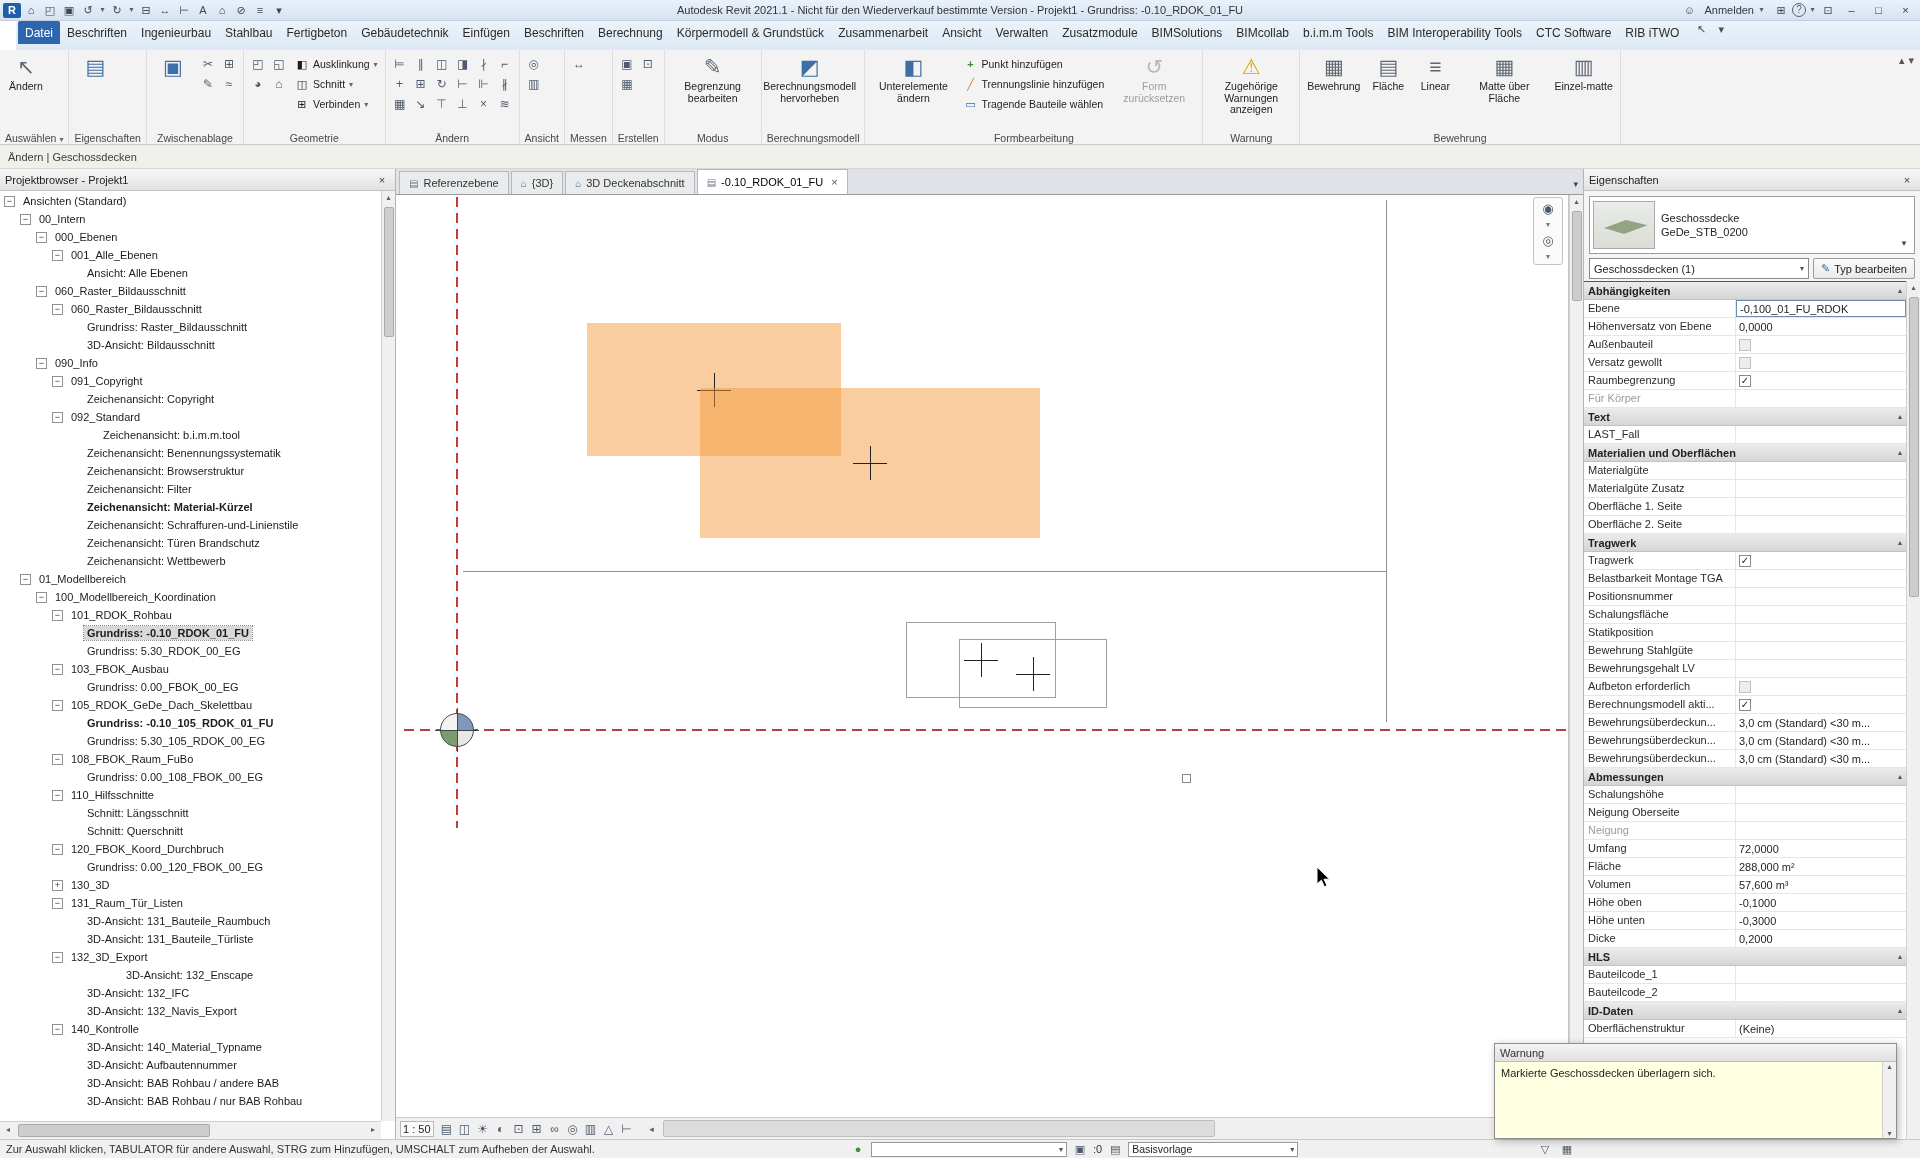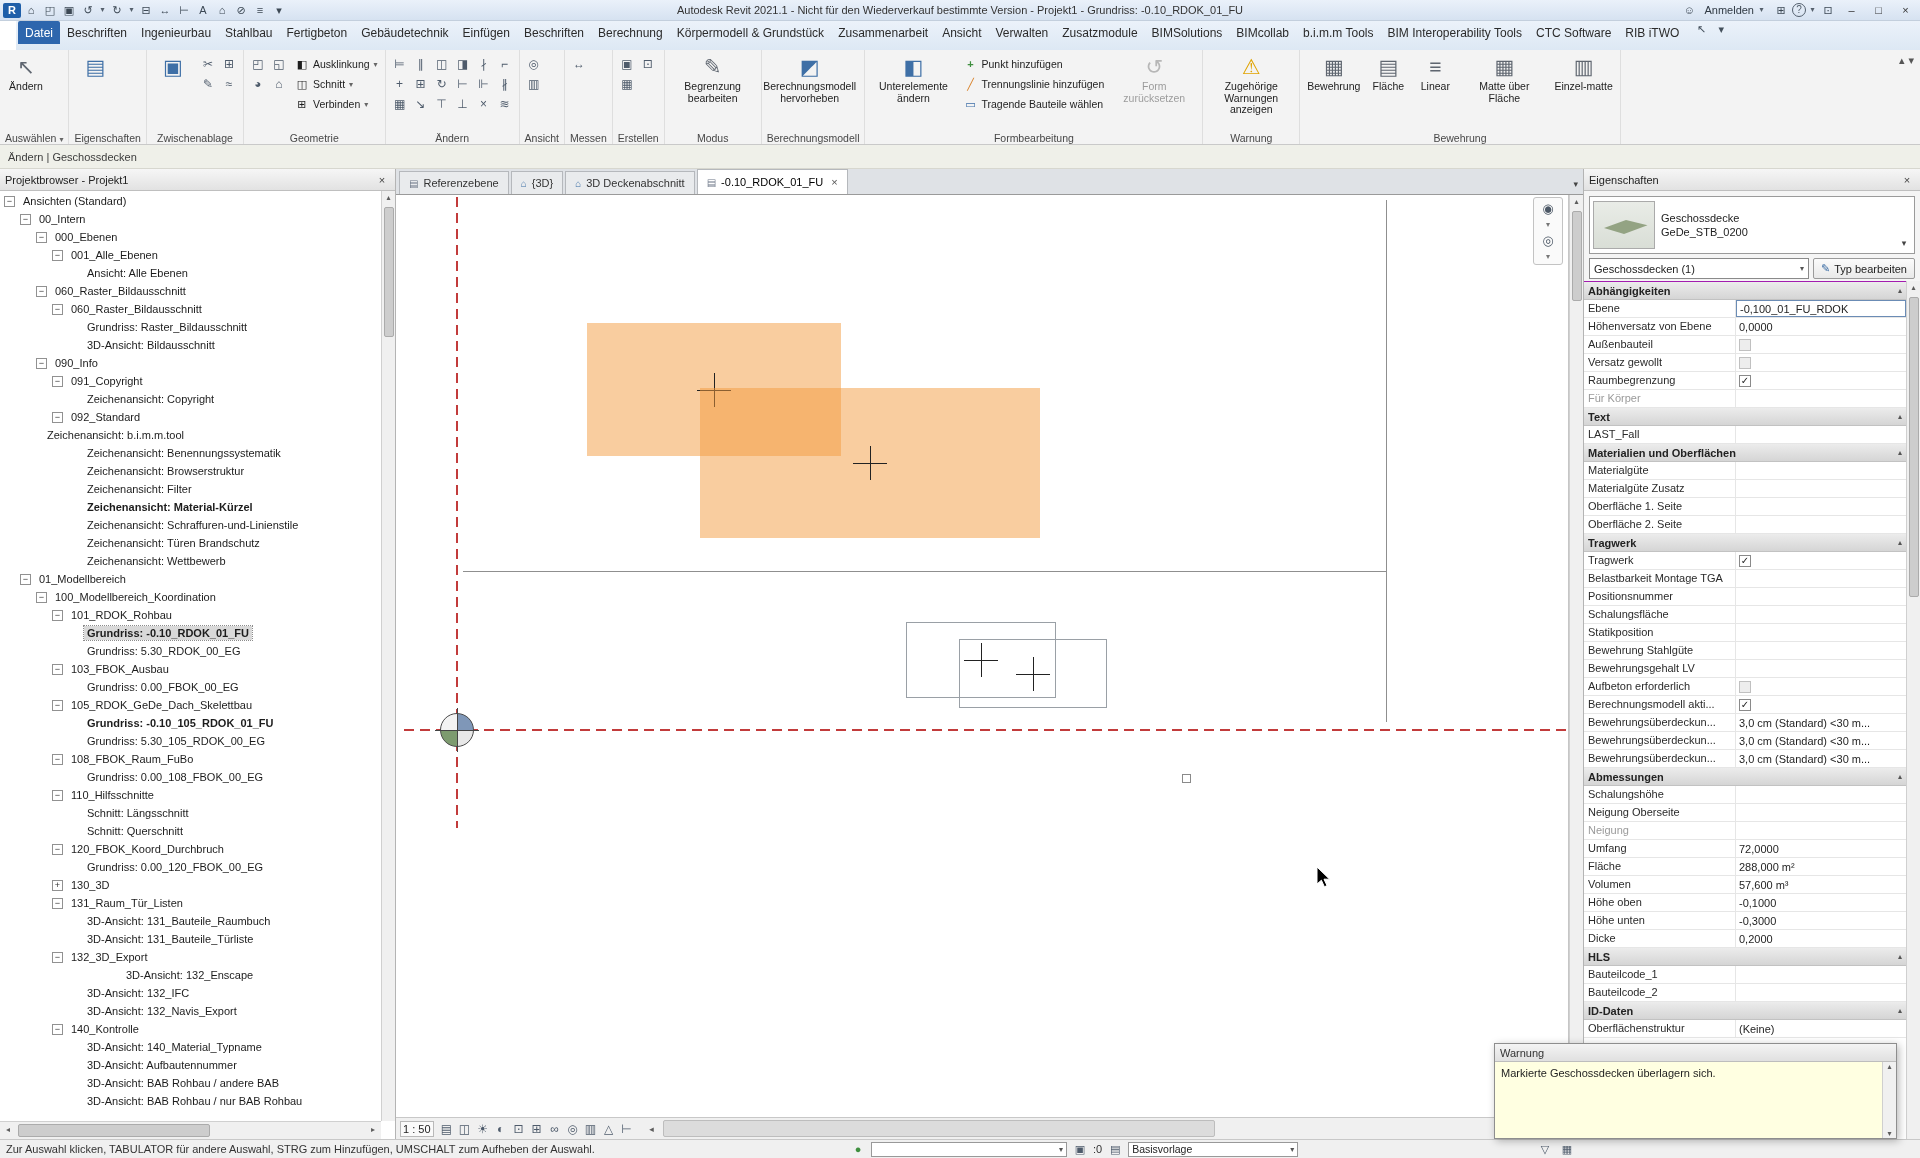--- a/index.html
+++ b/index.html
@@ -475,21 +475,21 @@
           <span class="tlbl">091_Copyright</span>
         </div>
         <div class="trow" style="padding-left: 68px;">
           <span class="texp-sp"></span>
           <span class="tlbl">Zeichenansicht: Copyright</span>
         </div>
         <div class="trow" style="padding-left: 52px;">
           <span class="texp">−</span>
           <span class="tlbl">092_Standard</span>
         </div>
-        <div class="trow" style="padding-left: 28px;">
+        <div class="trow" style="padding-left: 84px;">
           <span class="texp-sp"></span>
           <span class="tlbl">Zeichenansicht: b.i.m.m.tool</span>
         </div>
         <div class="trow" style="padding-left: 68px;">
           <span class="texp-sp"></span>
           <span class="tlbl">Zeichenansicht: Benennungssystematik</span>
         </div>
         <div class="trow" style="padding-left: 68px;">
           <span class="texp-sp"></span>
           <span class="tlbl">Zeichenansicht: Browserstruktur</span>

